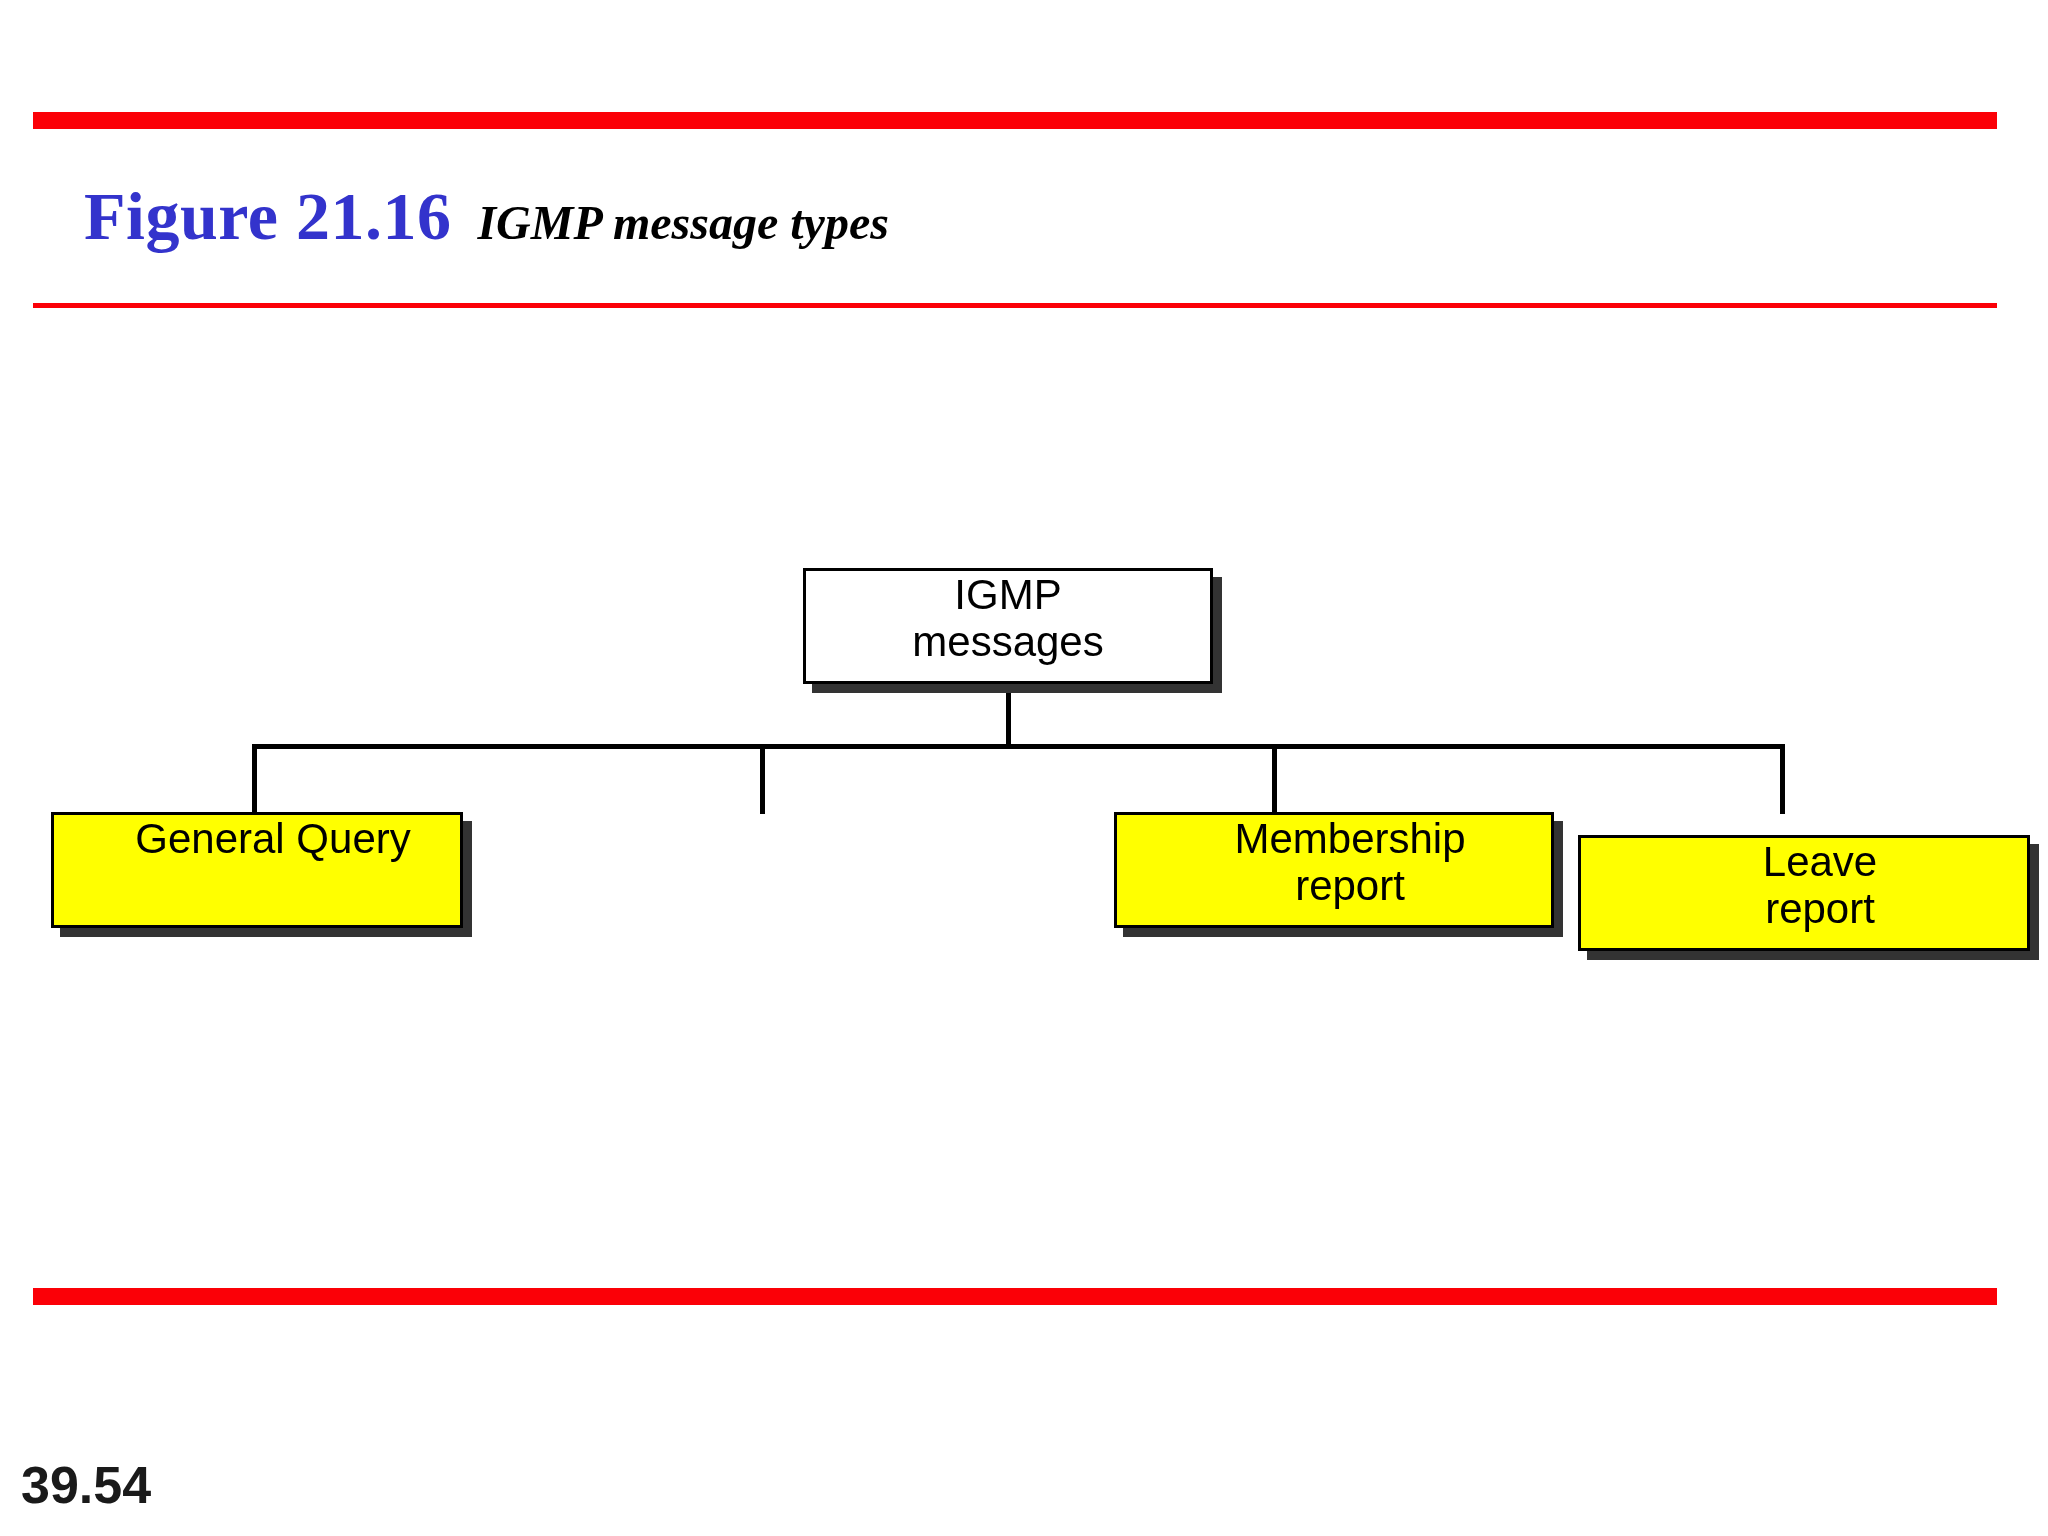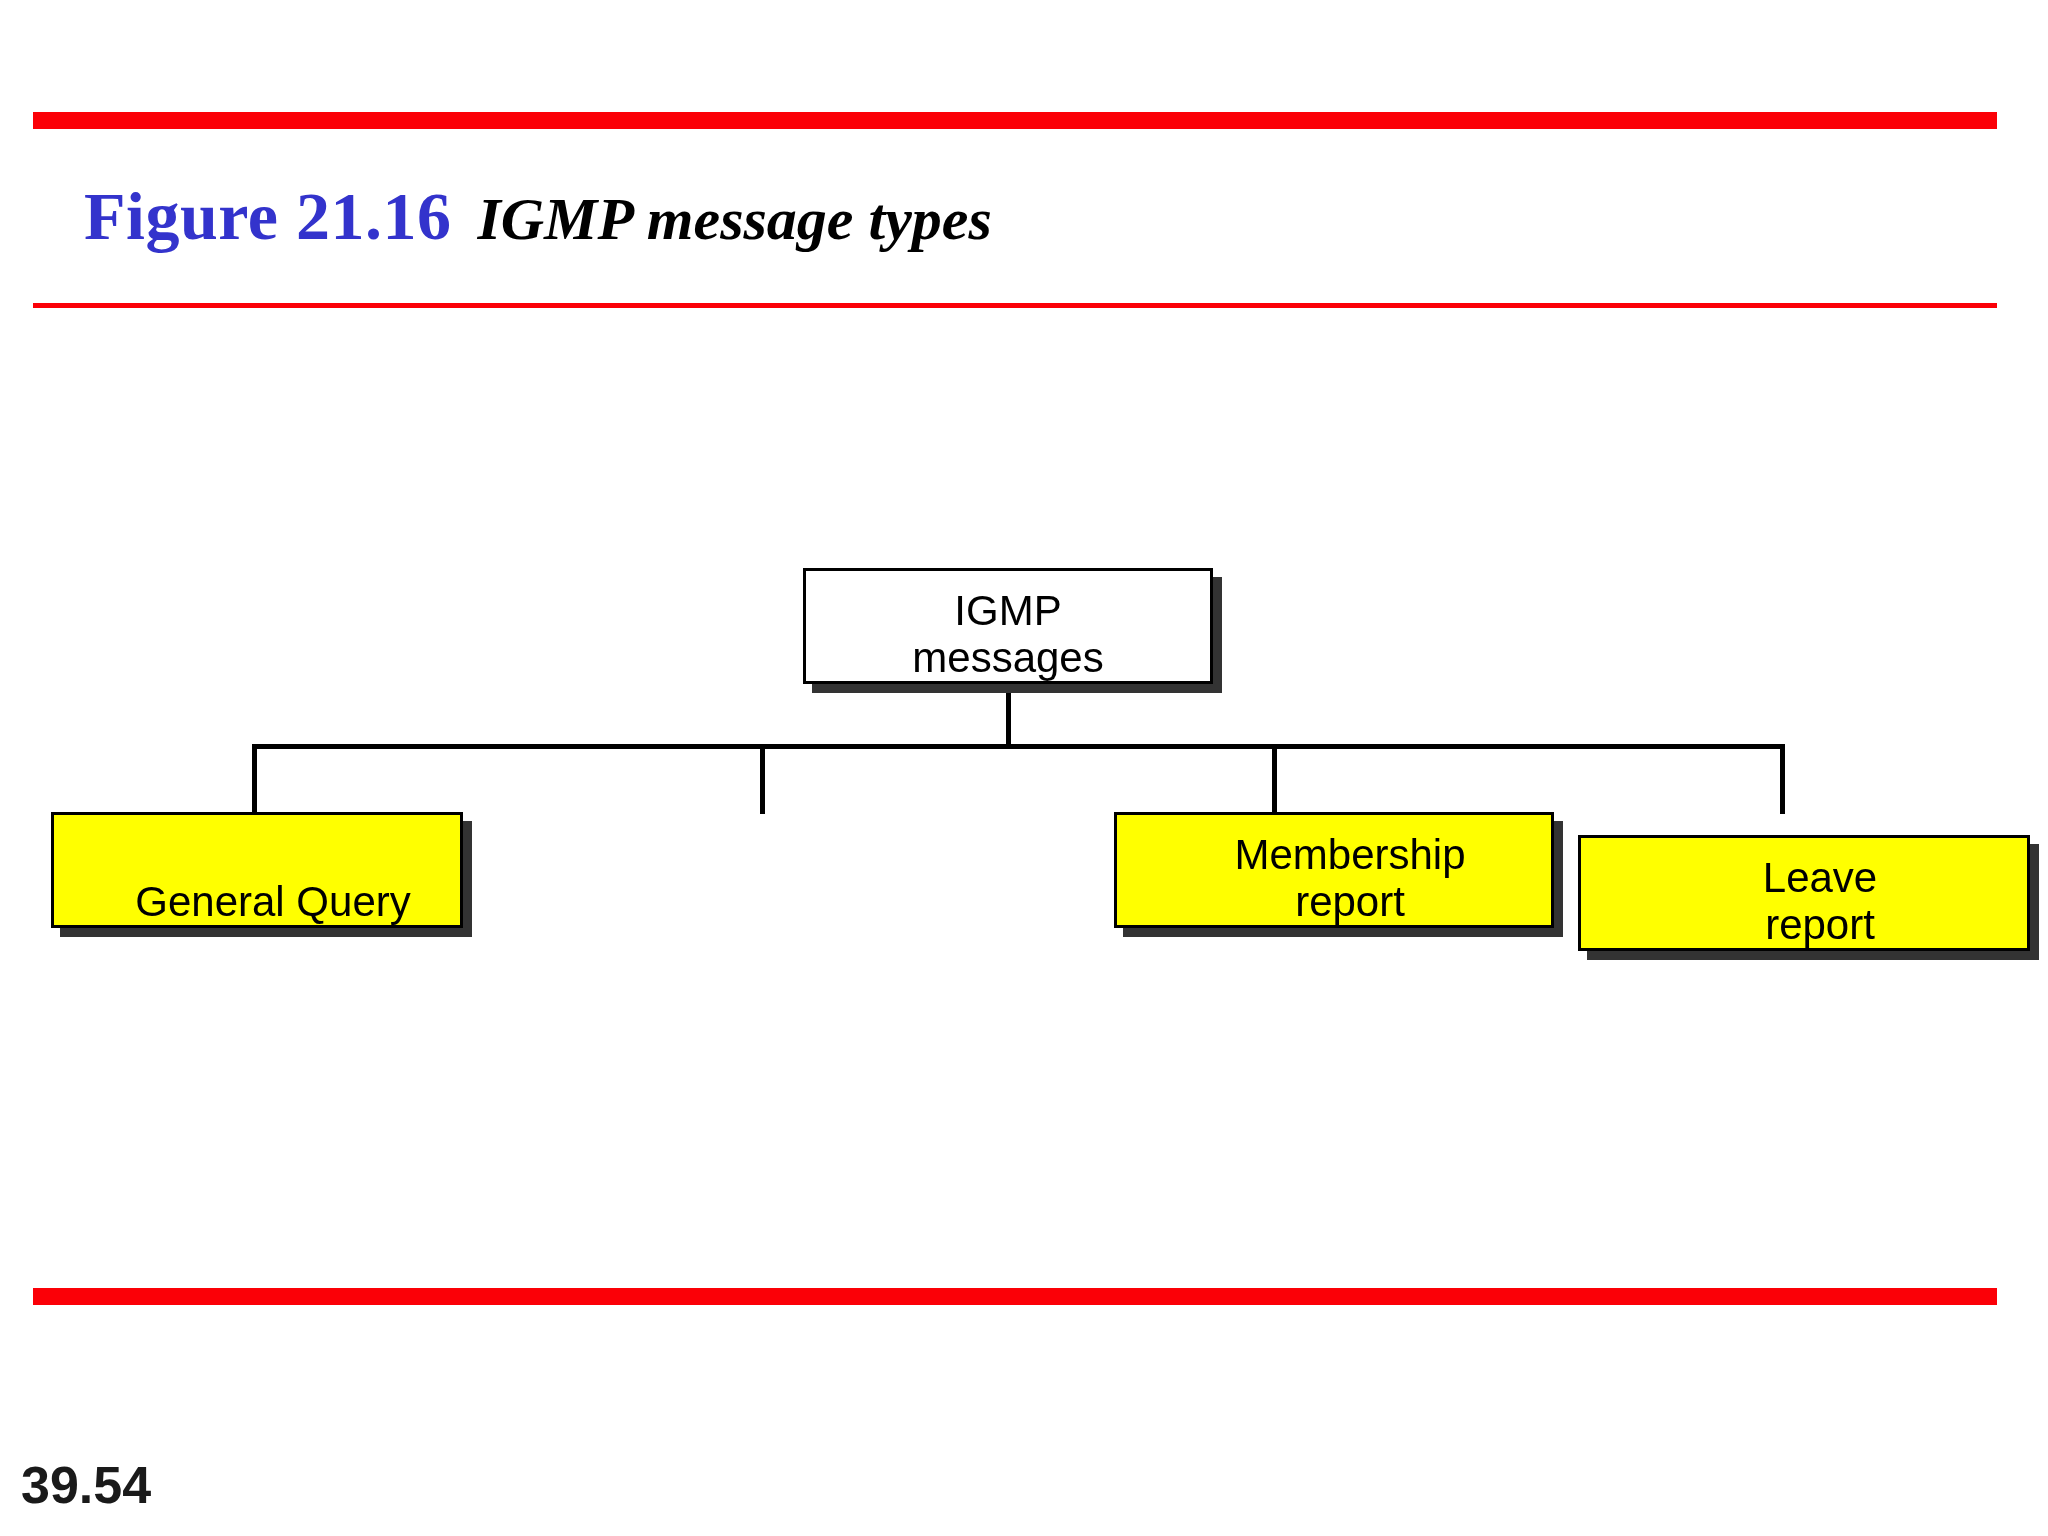--- a/index.html
+++ b/index.html
@@ -54,21 +54,21 @@
     font-family: "Liberation Serif", serif;
     font-weight: bold;
     font-size: 68px;
     color: #3333cc;
     letter-spacing: 0.5px;
   }
   .title-caption {
     font-family: "Liberation Serif", serif;
     font-weight: bold;
     font-style: italic;
-    font-size: 60px;
+    font-size: 48px;
     color: #000000;
     margin-left: 26px;
   }
 
   
   .page-number {
     position: absolute;
     left: 21px;
     top: 1455px;
     font-family: "Liberation Sans", sans-serif;
@@ -86,21 +86,21 @@
     width: 2048px;
     height: 1536px;
   }
 
   .node {
     position: absolute;
     box-sizing: border-box;
     border: 3px solid #000000;
     display: flex;
     align-items: center;
-    justify-content: flex-end;
+    justify-content: flex-start;
     text-align: center;
     font-family: "Liberation Sans", sans-serif;
     font-size: 42px;
     color: #000000;
     line-height: 1.12;
     box-shadow: 9px 9px 0 0 #333333;
     z-index: 3;
   }
   .node-root {
     background: #ffffff;

